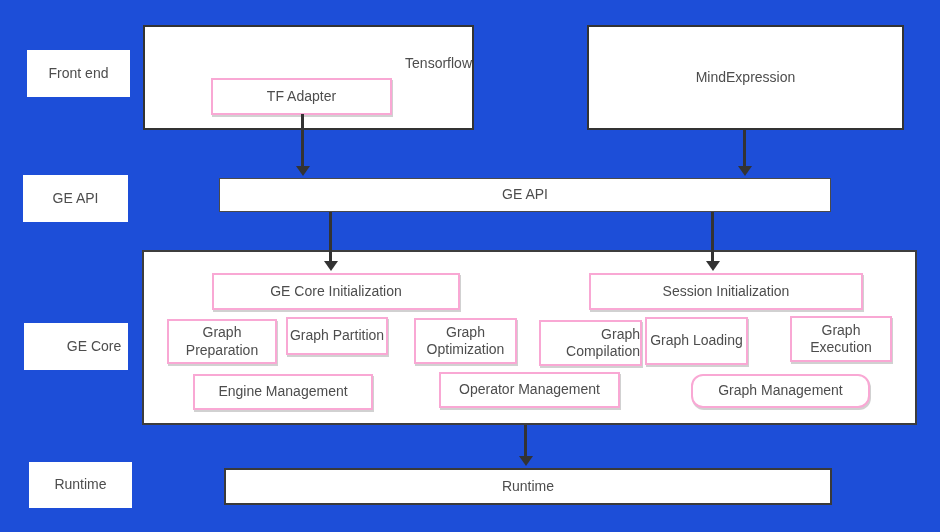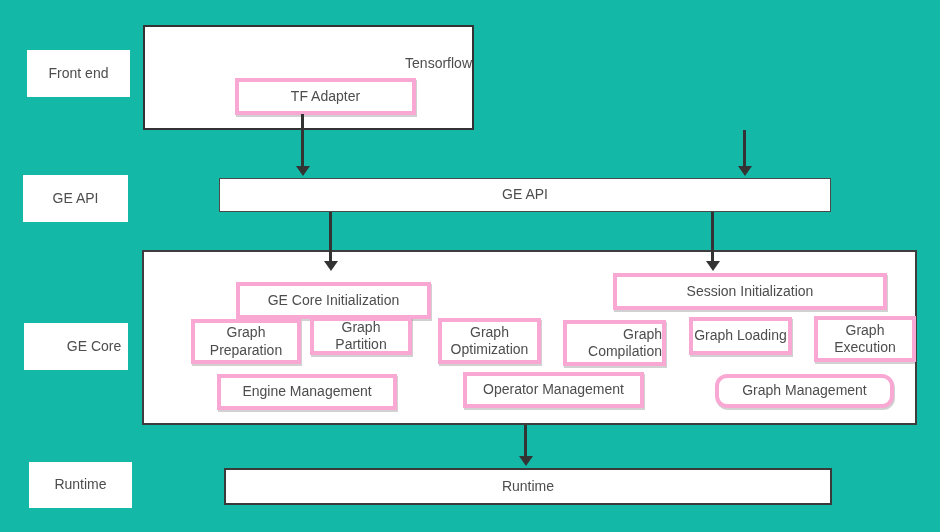--- a/index.html
+++ b/index.html
@@ -1,55 +1,55 @@
 <!DOCTYPE html>
 <html><head>
 <meta charset="utf-8">
 <style>
   html,body{margin:0;padding:0;background:#000;}
   .stage{
-    position:relative;width:940px;height:532px;background:#14b8a6;overflow:hidden;
+    position:relative;width:940px;height:532px;background:#1d4ed8;overflow:hidden;
     font-family:"Liberation Sans",sans-serif;color:#4d4d4d;
     -webkit-font-smoothing:antialiased;
   }
   .box{
     position:absolute;background:#ffffff;box-sizing:border-box;
     display:flex;align-items:center;justify-content:center;
     text-align:center;font-size:14px;line-height:1.25;
   }
   .label-box{  }
   .outer{border:2px solid #333333;}
   .bar{border:1px solid #4a4a4a;}
   .bar-thick{border:2px solid #3a3a3a;}
-  .inner{border:4px solid #f9a8d4;box-shadow:1px 2px 0 rgba(70,70,70,0.25);margin-left:24px;}
+  .inner{border:2px solid #f9a8d4;box-shadow:1px 2px 0 rgba(70,70,70,0.25);}
 
   
   #lbl-frontend{left:27px;top:50px;width:103px;height:47px;}
   #lbl-geapi{left:23px;top:175px;width:105px;height:47px;}
   #lbl-gecore{left:24px;top:323px;width:104px;height:47px;padding-left:36px;}
   #lbl-runtime{left:29px;top:462px;width:103px;height:46px;}
 
   
   #tensorflow{left:143px;top:25px;width:331px;height:105px;display:block;}
   #tensorflow .tf-title{position:absolute;left:0;right:0;top:28px;text-align:right;}
   #tf-adapter{left:66px;top:51px;width:181px;height:37px;}
   #mindexpression{left:587px;top:25px;width:317px;height:105px;}
 
   
   #geapi-bar{left:219px;top:178px;width:612px;height:34px;}
 
   
   #gecore-box{left:142px;top:250px;width:775px;height:175px;border:2px solid #3d3d3d;display:block;}
-  #gecore-init{left:68px;top:30px;width:195px;height:37px;}
+  #gecore-init{left:68px;top:21px;width:248px;height:37px;}
   #session-init{left:445px;top:21px;width:274px;height:37px;}
   #stage-0{left:23px;top:67px;width:110px;height:45px;}
   #stage-1{left:142px;top:65px;width:102px;height:38px;}
   #stage-2{left:270px;top:66px;width:103px;height:46px;text-align:center;}
   #stage-3{left:395px;top:68px;width:103px;height:46px;text-align:right;}
-  #stage-4{left:521px;top:65px;width:103px;height:38px;}
+  #stage-4{left:501px;top:65px;width:103px;height:48px;}
   #stage-5{left:646px;top:64px;width:102px;height:46px;}
   #mgmt-0{left:49px;top:122px;width:180px;height:36px;}
   #mgmt-1{left:295px;top:120px;width:181px;height:36px;}
   #mgmt-2{left:547px;top:122px;width:179px;height:34px;border-radius:12px;}
 
   
   #runtime-bar{left:224px;top:468px;width:608px;height:37px;}
 
   
   .arrow{position:absolute;width:3px;background:#333333;}
@@ -80,20 +80,23 @@
   </div>
   <div class="box label-box" id="lbl-runtime">
     <span>Runtime</span>
   </div>
 
   <div class="box outer" id="tensorflow">
     <div class="tf-title">Tensorflow</div>
     <div class="box inner" id="tf-adapter">
       <span>TF Adapter</span>
     </div>
+  </div>
+  <div class="box outer" id="mindexpression">
+    <span>MindExpression</span>
   </div>
 
   <div class="box bar" id="geapi-bar">
     <span>GE API</span>
   </div>
 
   <div class="box" id="gecore-box">
     <div class="box inner" id="gecore-init">
       <span>GE Core Initialization</span>
     </div>

